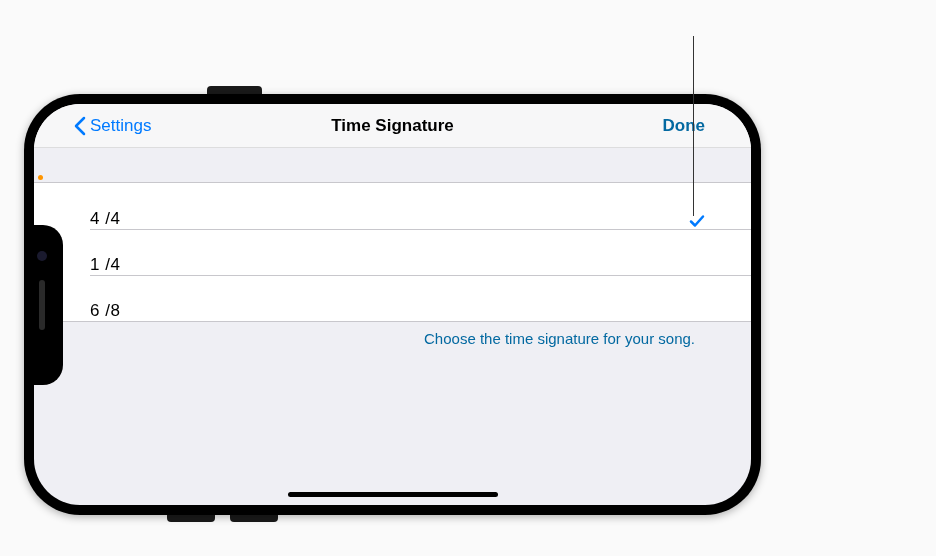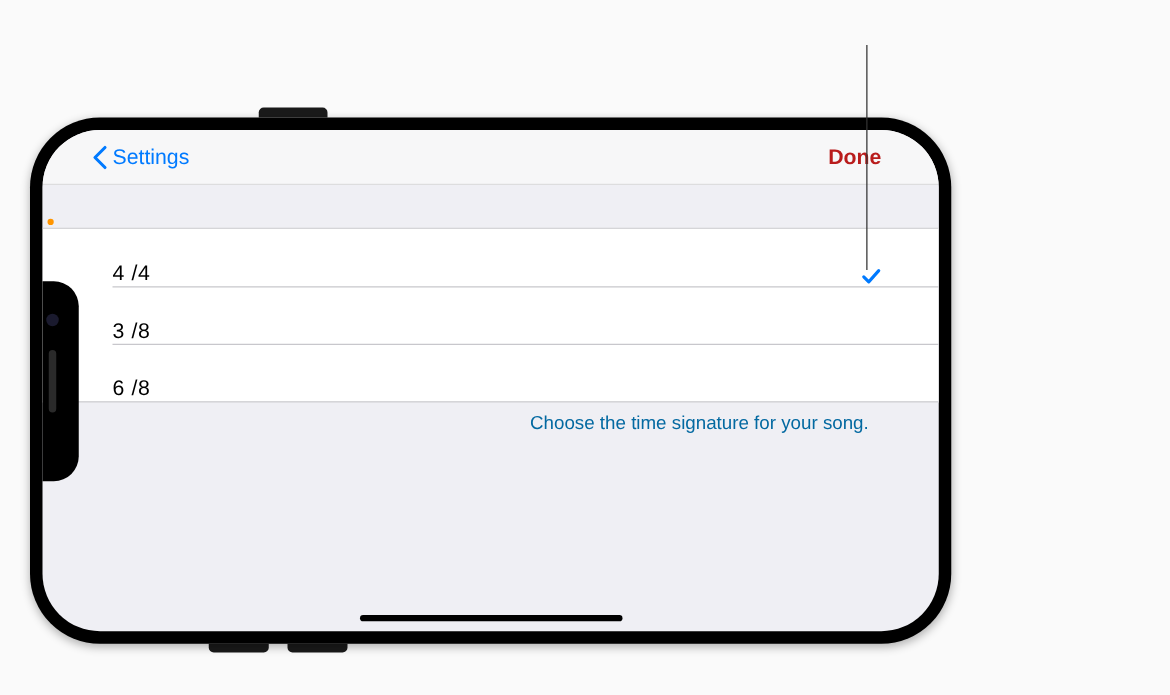--- a/index.html
+++ b/index.html
@@ -138,21 +138,21 @@
     .nav-title {
       position: absolute;
       left: 50%;
       transform: translateX(-50%);
       font-size: 17px;
       font-weight: 600;
       color: #000;
     }
     
     .nav-done {
-      color: #b91c1c;
+      color: #0369a1;
       font-size: 17px;
       font-weight: 600;
       cursor: pointer;
     }
     
     .separator-bar {
       height: 34px;
       background: #efeff4;
       position: relative;
     }
@@ -242,36 +242,37 @@
       <div class="notch-speaker"></div>
     </div>
 
     <div class="nav-bar">
       <div class="nav-back">
         <svg class="nav-back-chevron" viewBox="0 0 12 20">
           <polyline points="10,2 2,10 10,18" stroke="#007aff" stroke-width="2.5" fill="none" stroke-linecap="round" stroke-linejoin="round"></polyline>
         </svg>
         <span>Settings</span>
       </div>
+      <div class="nav-title">Time Signature</div>
       <div class="nav-done">Done</div>
     </div>
 
     <div class="separator-bar">
       <div class="orange-dot"></div>
     </div>
 
     <div class="list">
       <div class="list-row">
         <span class="row-label">4 /4</span>
         <svg class="checkmark" viewBox="0 0 16 16">
           <polyline points="2,8.5 6,12.5 14,3.5" stroke-linecap="round" stroke-linejoin="round"></polyline>
         </svg>
       </div>
       <div class="list-row">
-        <span class="row-label">3 /8</span>
+        <span class="row-label">1 /4</span>
 
       </div>
       <div class="list-row">
         <span class="row-label">6 /8</span>
 
       </div>
     </div>
 
     <div class="footer-text">Choose the time signature for your song.</div>
 

